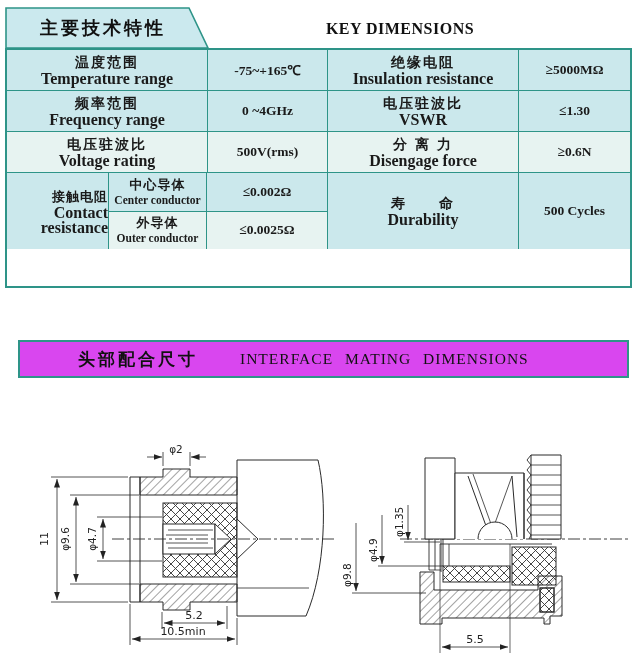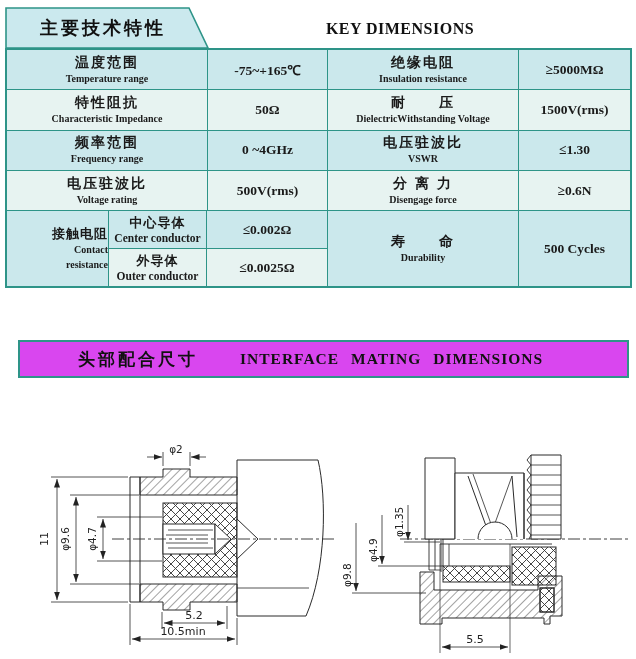--- a/index.html
+++ b/index.html
@@ -22,39 +22,39 @@
     border:2px solid #2e9488; display:flex; flex-direction:column; }
   .t-row { display:flex; height:41px; border-bottom:1.5px solid #2e9488; }
   .t-row:last-child { border-bottom:none; height:76px; }
   .cell { display:flex; flex-direction:column; align-items:center; justify-content:center;
     border-right:1.5px solid #2e9488; overflow:hidden; }
   .cell:last-child { border-right:none; }
   .c1 { width:201px; } .c2 { width:120px; } .c3 { width:191px; } .c4 { flex:1; }
   .bg-a { background:#cbe8ec; }
   .bg-b { background:#e7f3f1; }
   .cn { font-weight:bold; font-size:14px; letter-spacing:2px; line-height:17px; white-space:pre; }
-  .en { font-family:"Liberation Serif", serif; font-weight:bold; font-size:10px; line-height:15px; text-align:center; }
+  .en { font-family:"Liberation Serif", serif; font-weight:bold; font-size:16px; line-height:15px; text-align:center; }
   .val { font-family:"Liberation Serif", serif; font-weight:bold; font-size:13.5px; }
   
   .group-cell { width:102px; display:flex; flex-direction:column; align-items:flex-end; justify-content:center;
     border-right:1.5px solid #2e9488; }
   .sub-col { width:219px; display:flex; flex-direction:column; border-right:1.5px solid #2e9488; }
   .sub-row { display:flex; flex:1; }
   .sub-row:first-child { border-bottom:1.5px solid #2e9488; }
   .sub-label { width:98px; border-right:1.5px solid #2e9488; display:flex; flex-direction:column;
     align-items:center; justify-content:center; }
   .sub-val { flex:1; display:flex; align-items:center; justify-content:center; }
   .sub-label .cn { font-size:13px; letter-spacing:1px; }
   .sub-label .en { font-size:11.5px; }
 
   
   .banner2 { position:absolute; left:18px; top:340px; width:611px; height:38px;
     background:#d946ef; border:2px solid #2e9488; display:flex; align-items:center; }
   .banner2 .cn2 { margin-left:58px; font-size:17px; font-weight:bold; letter-spacing:3px; color:#111; }
-  .banner2 .en2 { margin-left:42px; font-family:"Liberation Serif", serif; font-weight:bold;
+  .banner2 .en2 { margin-left:42px; font-family:"Liberation Serif", serif; font-weight:normal;
     font-size:15.5px; letter-spacing:1px; word-spacing:7px; color:#111; }
 
   
   .drawings { position:absolute; left:0; top:420px; }
   .drawings text { font-family:"DejaVu Sans", sans-serif; font-size:11px; fill:#222; }
   .drawings .dimtxt-s { font-size:10.5px; }
 </style>
 </head>
 <body>
 
@@ -78,36 +78,20 @@
       </div>
       <div class="cell c3 bg-a">
         <span class="cn">绝缘电阻</span>
         <span class="en">Insulation resistance</span>
       </div>
       <div class="cell c4 bg-a">
         <span class="val">≥5000MΩ</span>
       </div>
     </div>
 
-    <div class="t-row">
-      <div class="cell c1 bg-b">
-        <span class="cn">特性阻抗</span>
-        <span class="en">Characteristic Impedance</span>
-      </div>
-      <div class="cell c2 bg-b">
-        <span class="val">50Ω</span>
-      </div>
-      <div class="cell c3 bg-b">
-        <span class="cn">耐　　压</span>
-        <span class="en">DielectricWithstanding Voltage</span>
-      </div>
-      <div class="cell c4 bg-b">
-        <span class="val">1500V(rms)</span>
-      </div>
-    </div>
 
     <div class="t-row">
       <div class="cell c1 bg-a">
         <span class="cn">频率范围</span>
         <span class="en">Frequency range</span>
       </div>
       <div class="cell c2 bg-a">
         <span class="val">0 ~4GHz</span>
       </div>
       <div class="cell c3 bg-a">

